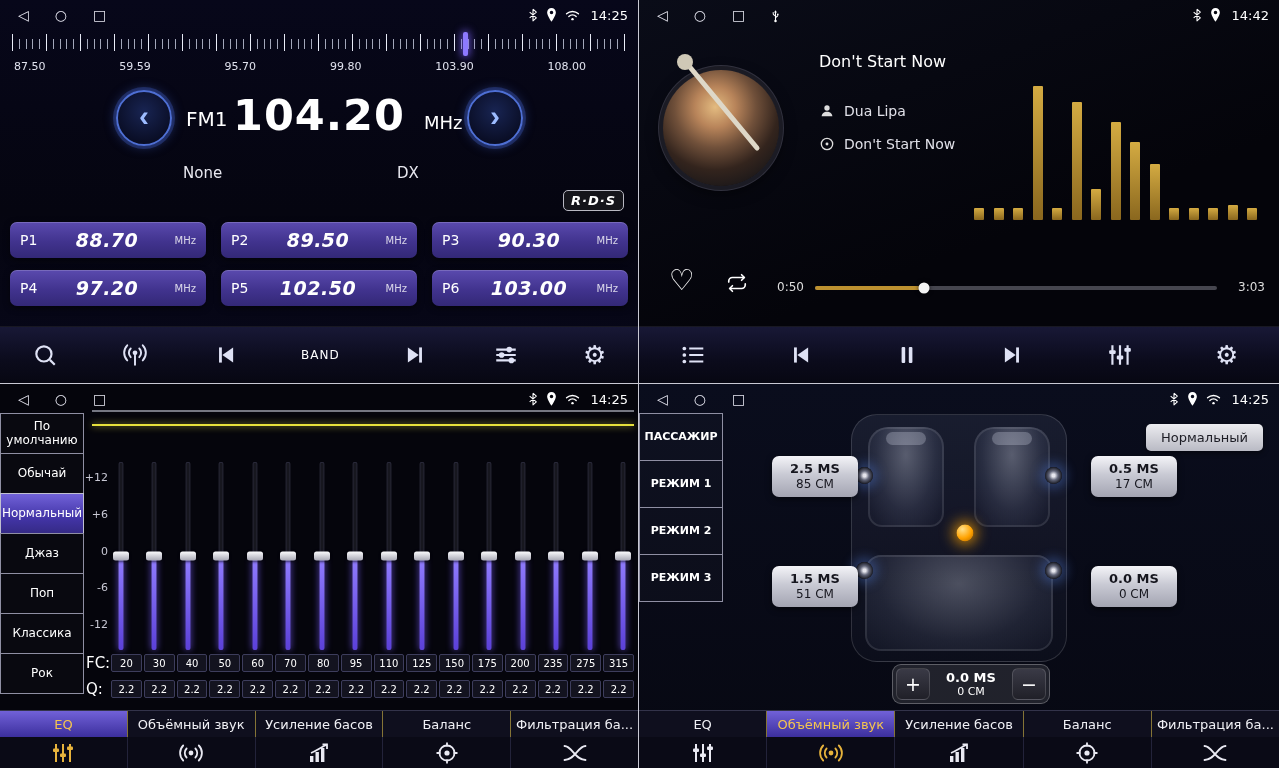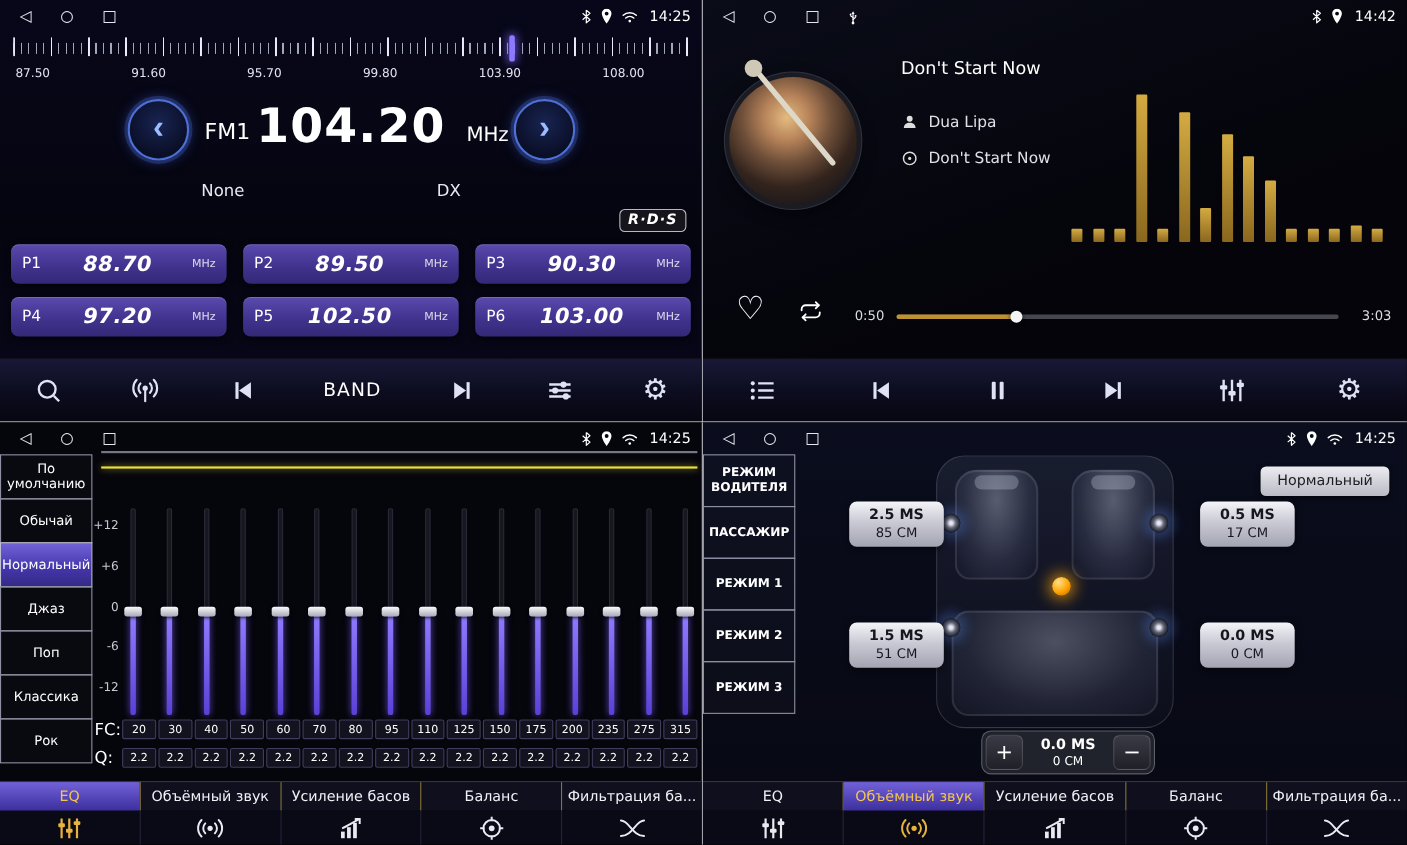--- a/index.html
+++ b/index.html
@@ -35,21 +35,21 @@
   .pty{position:absolute;left:183px;top:164px;color:#e8e8f0;font-size:15px;}
   .dx{position:absolute;left:397px;top:164px;color:#e8e8f0;font-size:15px;}
   .rds{position:absolute;right:14px;top:190px;color:#fff;font-style:italic;font-weight:bold;font-size:13px;border:1.5px solid #b8b8c2;border-radius:5px;padding:2px 7px;background:#15151b;letter-spacing:1px;}
   .presets{position:absolute;left:10px;right:10px;top:222px;display:grid;grid-template-columns:1fr 1fr 1fr;gap:12px 15px;}
   .preset{height:36px;border-radius:7px;background:linear-gradient(180deg,#5a4aae 0%,#41338e 55%,#332877 100%);display:flex;align-items:center;padding:0 10px;cursor:pointer;box-shadow:0 2px 6px rgba(0,0,0,.5),inset 0 1px 0 rgba(255,255,255,.18);color:#fff;}
   .plabel{font-size:14px;width:28px;text-align:left;}
   .pfreq{flex:1;text-align:center;font-size:19px;font-weight:bold;letter-spacing:.5px;font-style:italic;}
   .punit{font-size:10px;opacity:.8;width:30px;text-align:right;}
   .toolbar{position:absolute;left:0;right:0;bottom:0;height:57px;background:linear-gradient(180deg,#181836 0%,#0b0b1c 60%,#070712 100%);border-top:1px solid rgba(255,255,255,.07);display:flex;align-items:center;justify-content:space-around;color:#dfe2f5;}
   .tbtn{display:flex;align-items:center;justify-content:center;color:#dfe2f5;background:none;border:none;cursor:pointer;padding:4px;font-family:inherit;}
-  .band-btn{color:#fff;font-size:17px;letter-spacing:1px;}
+  .band-btn{color:#fff;font-size:12px;letter-spacing:1px;}
   .gearchar{font-size:26px;line-height:1;}
 
   
   .title{position:absolute;left:180px;top:52px;color:#fff;font-size:16px;}
   .album{position:absolute;left:24px;top:70px;width:116px;height:116px;border-radius:50%;background:radial-gradient(circle at 45% 32%,#e3bb80 0%,#b8845a 20%,#70503a 40%,#33241d 62%,#141418 88%);box-shadow:0 0 0 4px #1b1b24,0 0 0 5px #31313e,0 5px 16px rgba(0,0,0,.7);}
   .tonearm{position:absolute;left:30px;top:54px;pointer-events:none;}
   .meta-row{position:absolute;left:180px;display:flex;align-items:center;gap:9px;color:#e0e0e8;font-size:14px;}
   #artist-row{top:103px;} #album-row{top:136px;}
   .spectrum{position:absolute;right:22px;top:86px;width:283px;height:134px;display:flex;align-items:flex-end;justify-content:space-between;}
   .sbar{width:10px;background:linear-gradient(180deg,#d4ab42,#8a671e);border-radius:1px;}
@@ -143,21 +143,21 @@
         <span class="time">14:25</span>
       </div>
     </div>
 
     <div class="freq-scale">
       <div class="ticks"></div>
       <div class="indicator" id="freq-indicator" style="left: 73.5%;"></div>
     </div>
     <div class="scale-labels" id="scale-labels">
         <div class="slab">87.50</div>
-        <div class="slab">91.60</div>
+        <div class="slab">59.59</div>
         <div class="slab">95.70</div>
         <div class="slab">99.80</div>
         <div class="slab">103.90</div>
         <div class="slab">108.00</div>
       </div>
 
     <button class="seek" id="seek-down">
         <span class="chev">‹</span>
       </button>
     <span class="band-lab">FM1</span>
@@ -667,21 +667,20 @@
               <path d="M1.5 4.2a9.5 9.5 0 0 1 13 0"></path>
               <path d="M4 7a6 6 0 0 1 8 0"></path>
               <circle cx="8" cy="10" r="1.3" fill="#fff" stroke="none"></circle>
             </svg>
           </span>
         <span class="time">14:25</span>
       </div>
     </div>
 
     <div class="side" id="sf-side">
-        <div class="side-item sf">РЕЖИМ ВОДИТЕЛЯ</div>
         <div class="side-item sf">ПАССАЖИР</div>
         <div class="side-item sf">РЕЖИМ 1</div>
         <div class="side-item sf">РЕЖИМ 2</div>
         <div class="side-item sf">РЕЖИМ 3</div>
       </div>
 
     <button class="normal-btn">Нормальный</button>
 
     <div class="cabin">
       <div class="seat seat-l"></div>

